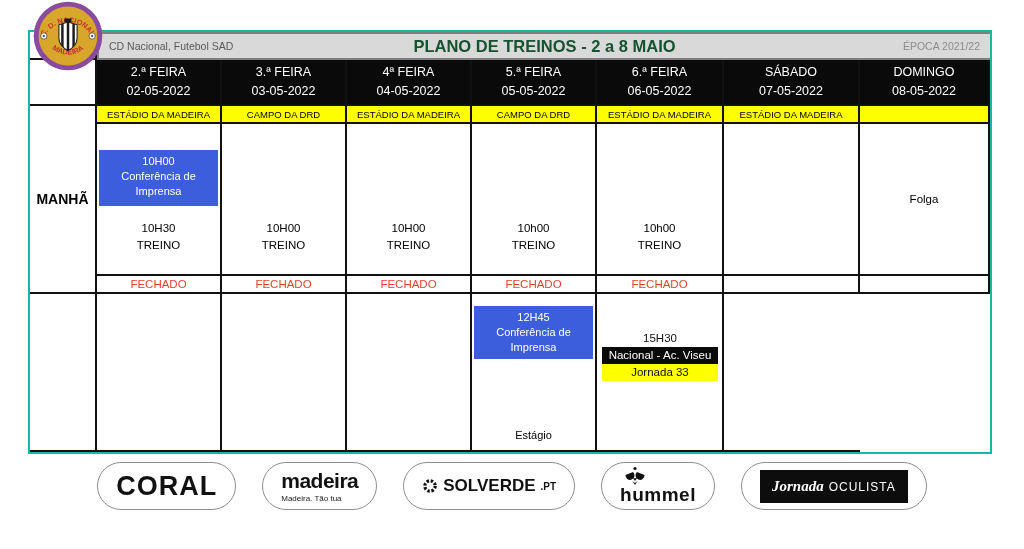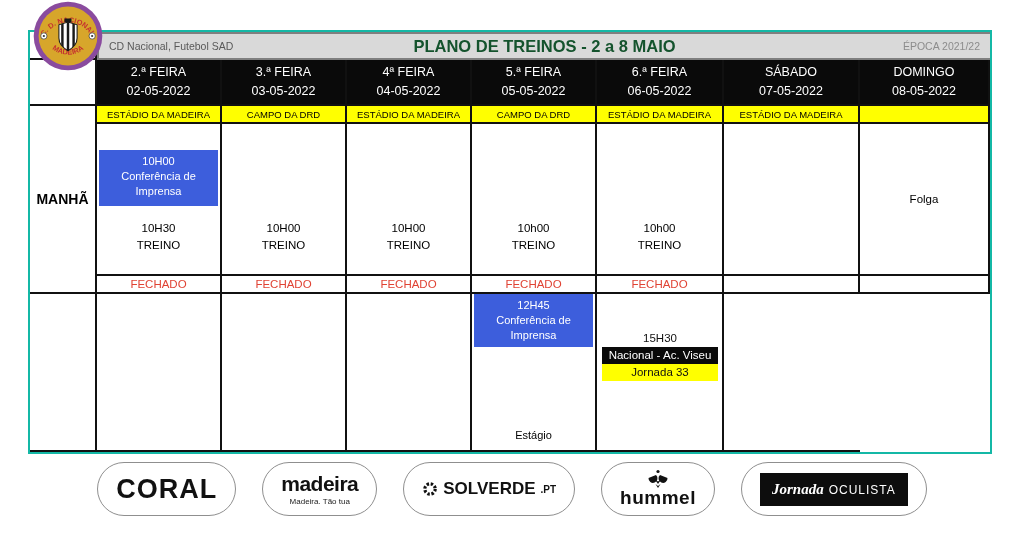--- a/index.html
+++ b/index.html
@@ -28,37 +28,37 @@
   .day-cell{background:#0a0a0a;color:#fff;flex-direction:column;line-height:19px;font-size:12.5px;}
   .venue-cell{background:var(--highlight-yellow,#FFFF00);font-size:9.5px;}
   .label-cell{font-weight:bold;font-size:14px;background:#fff;}
   .manha-cell{grid-row:span 3;}
   .slot-cell{background:#fff;display:block;}
   .closed-cell{color:var(--closed-red,#E04334);font-size:11.5px;background:#fff;}
 
   .event-box{position:absolute;left:2px;right:2px;background:var(--accent-blue,#3D5EDC);
     color:#fff;font-size:11px;line-height:15px;padding:4px 2px;box-sizing:border-box;}
   .event-box.morning-evt{top:26px;min-height:56px;}
-  .event-box.afternoon-evt{top:0;min-height:52px;}
+  .event-box.afternoon-evt{top:12px;min-height:52px;}
   .training{position:absolute;top:96px;left:0;right:0;text-align:center;
     font-size:11.5px;line-height:17px;}
   .rest-label{font-size:11.5px;}
   .note{position:absolute;bottom:9px;left:0;right:0;text-align:center;font-size:11px;}
   .match-stack{position:absolute;top:36px;left:5px;right:4px;text-align:center;}
   .match-time{font-size:11.5px;line-height:16px;color:#111;}
   .match-box{background:#0a0a0a;color:#fff;font-size:11.5px;line-height:17px;margin-top:1px;}
   .round-box{background:var(--highlight-yellow,#FFFF00);color:#111;font-size:11.5px;line-height:17px;}
 
   .crest{position:absolute;left:33px;top:1px;width:70px;height:70px;z-index:5;}
 
   
   .sponsors{position:absolute;top:462px;left:0;width:1024px;display:flex;
     justify-content:center;align-items:center;gap:26px;}
-  .pill{height:54px;border:1.5px solid #8f8f8f;border-radius:28px;background:#fff;
-    display:flex;flex-direction:column;align-items:center;justify-content:center;
+  .pill{height:48px;border:1.5px solid #8f8f8f;border-radius:28px;background:#fff;
+    display:flex;flex-direction:column;align-items:flex-start;justify-content:center;
     box-sizing:border-box;padding:0 18px;}
   .coral-text{font-size:27px;font-weight:bold;letter-spacing:1px;color:#111;}
   .madeira-text{font-size:21px;font-weight:bold;letter-spacing:-0.5px;color:#111;}
   .madeira-tag{font-size:8px;color:#222;margin-top:1px;}
   .solverde-row{display:flex;align-items:center;gap:5px;}
   .solverde-text{font-size:17px;font-weight:bold;color:#111;}
   .solverde-tld{font-size:10px;font-weight:bold;color:#111;}
   .hummel-text{font-size:19px;font-weight:bold;color:#111;margin-top:-2px;letter-spacing:0.5px;}
   .alberto-box{background:#0d0d0d;color:#fff;padding:8px 12px;display:flex;
     align-items:baseline;gap:5px;}

